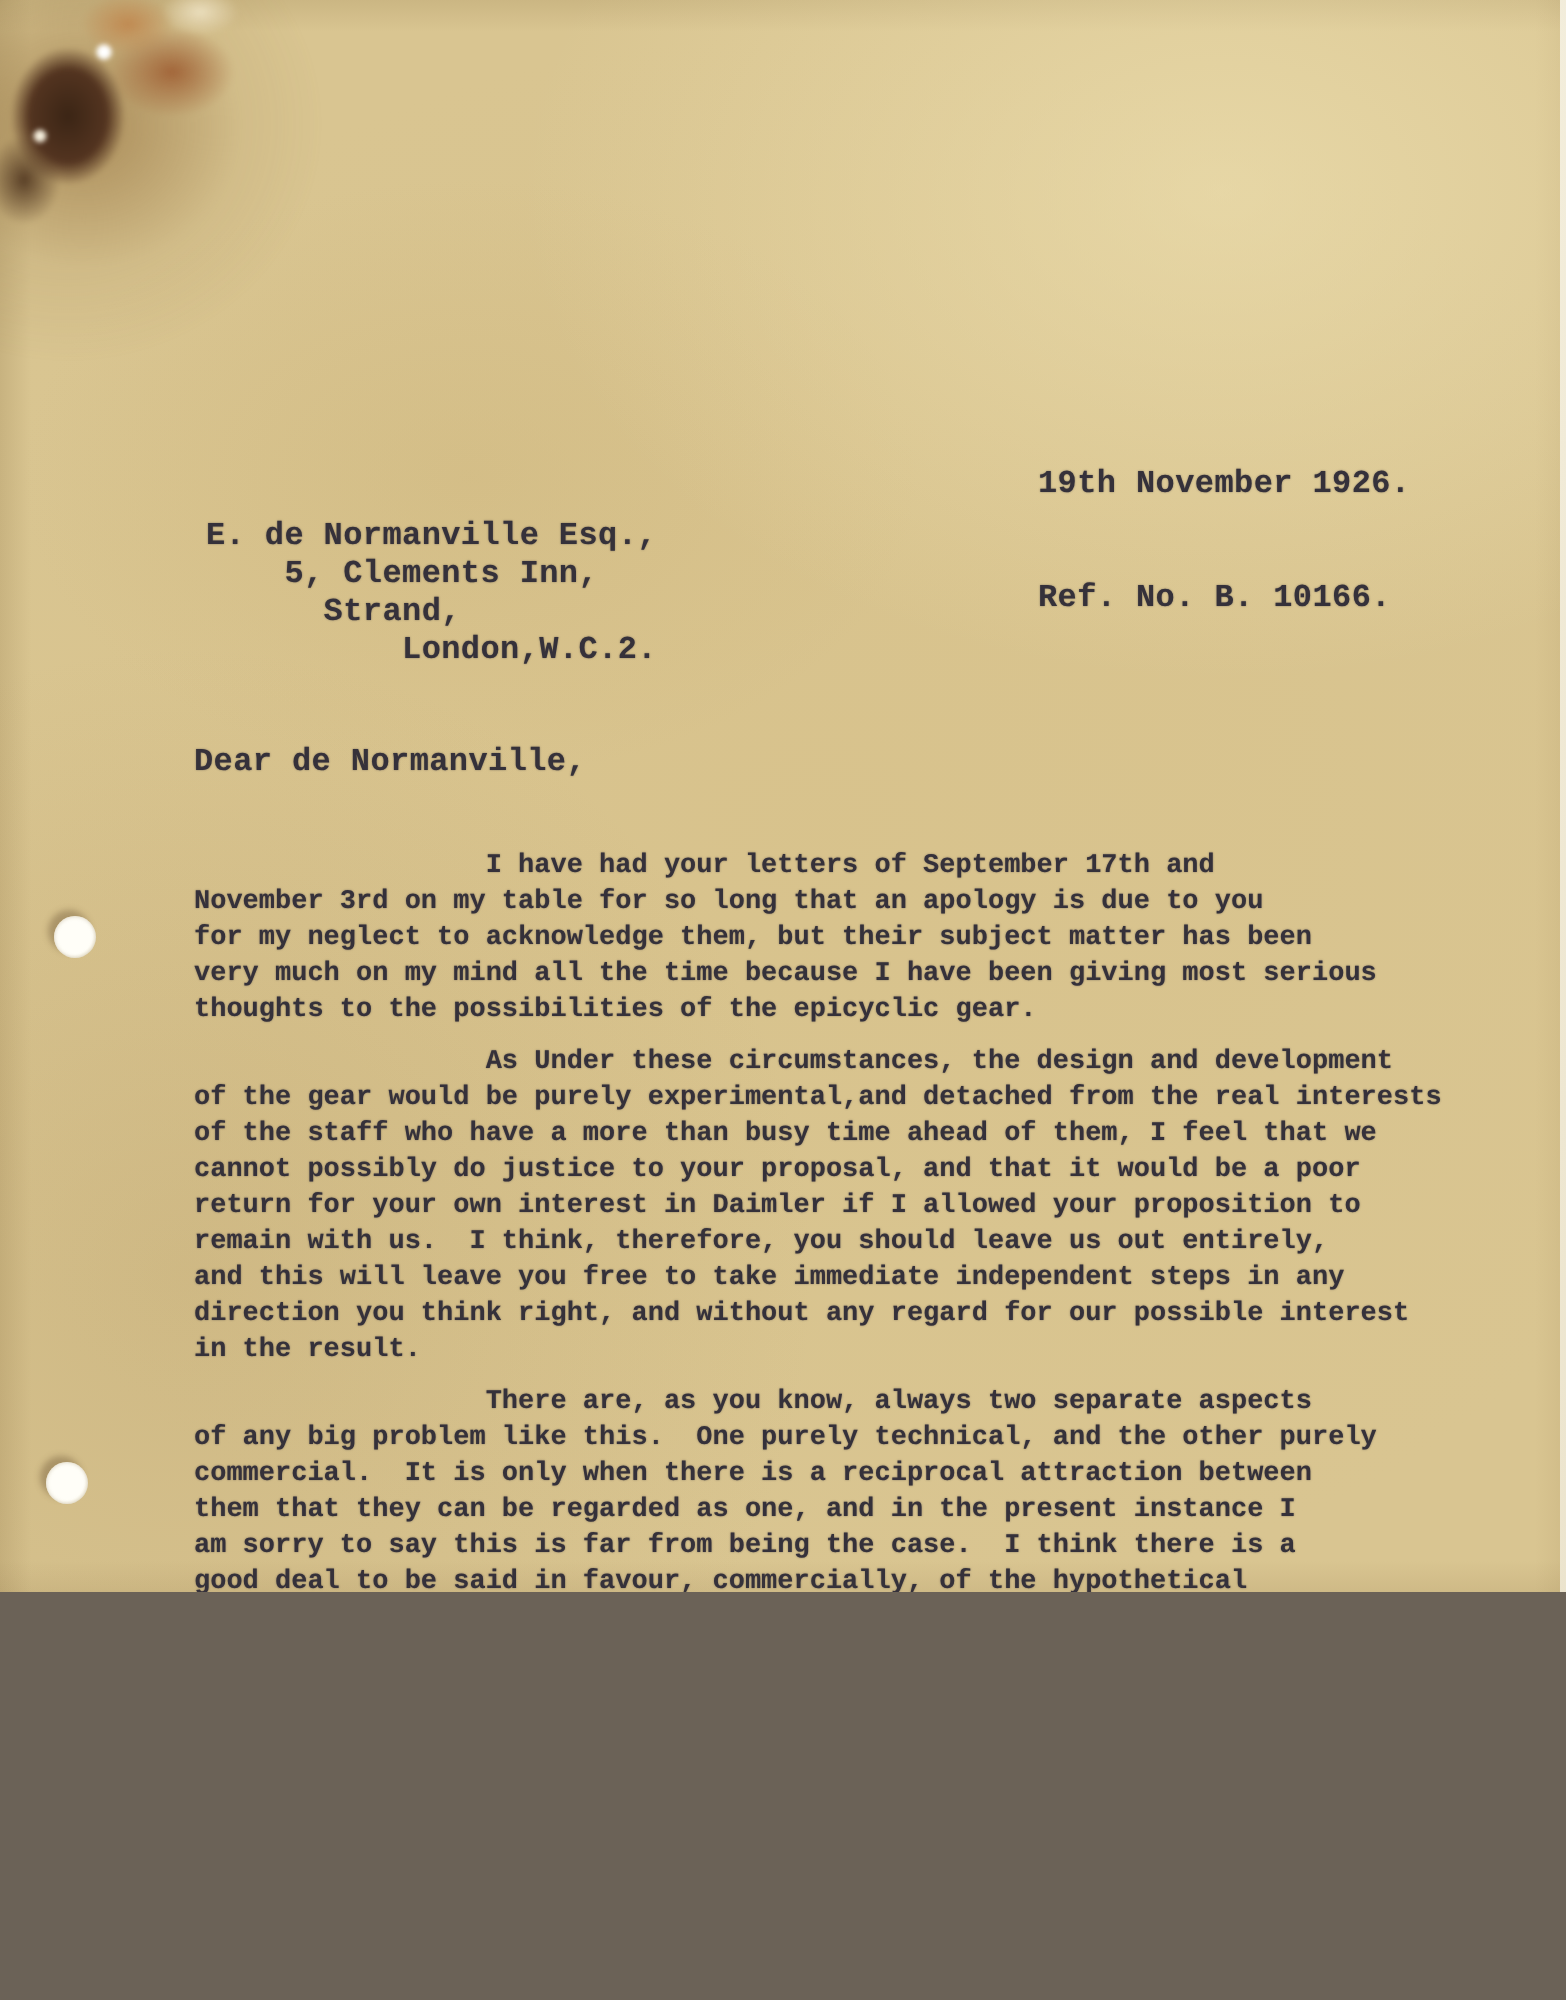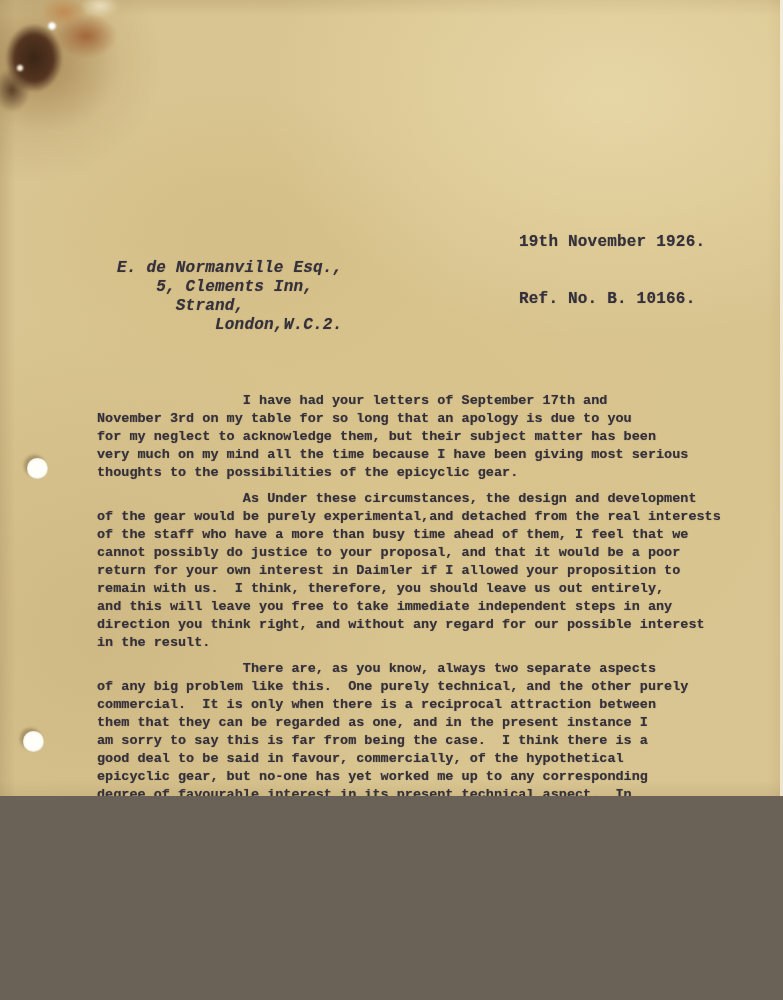--- a/index.html
+++ b/index.html
@@ -22,23 +22,23 @@
   .typed{
     font-family:"Liberation Mono","DejaVu Sans Mono",monospace;
     font-weight:700;
     color:var(--ink,#35313a);
     white-space:pre;
     text-shadow:0 0 1px rgba(54,50,57,0.55);
   }
   .header-size{font-size:16px;line-height:19px;letter-spacing:0.2px;}
   .body-size{font-size:13.5px;line-height:18px;}
   #dateline{position:absolute;left:519px;top:195px;}
-  #recipient{position:absolute;left:117px;top:259px;font-style:italic;}
+  #recipient{position:absolute;left:103px;top:259px;}
   #salutation{position:absolute;left:97px;top:372px;}
-  #letter-body{position:absolute;left:97px;top:392px;width:680px;}
+  #letter-body{position:absolute;left:97px;top:425px;width:680px;}
   #letter-body .paragraph{margin:0 0 8px 0;}
   #contd{position:absolute;left:612px;top:949px;}
   .punch-hole{
     position:absolute;width:21px;height:21px;border-radius:50%;
     background:radial-gradient(circle at 45% 45%, #fffef8 60%, #efe8d2 85%, rgba(220,205,165,0.6) 100%);
     box-shadow:-3px -3px 3px rgba(92,70,40,0.35), inset 0 0 2px rgba(150,130,90,0.4);
   }
   #hole-1{left:27px;top:458px;}
   #hole-2{left:23px;top:731px;}
   .stain{
@@ -71,20 +71,21 @@
   <div class="typed header-size" id="dateline">
     <div>19th November 1926.</div>
     <div>Ref. No. B. 10166.</div>
   </div>
 
   <div class="typed header-size" id="recipient">E. de Normanville Esq.,
     5, Clements Inn,
       Strand,
           London,W.C.2.</div>
 
+  <div class="typed header-size" id="salutation">Dear de Normanville,</div>
 
   <div class="typed body-size" id="letter-body"><div class="paragraph">                  I have had your letters of September 17th and
 November 3rd on my table for so long that an apology is due to you
 for my neglect to acknowledge them, but their subject matter has been
 very much on my mind all the time because I have been giving most serious
 thoughts to the possibilities of the epicyclic gear.</div><div class="paragraph">                  As Under these circumstances, the design and development
 of the gear would be purely experimental,and detached from the real interests
 of the staff who have a more than busy time ahead of them, I feel that we
 cannot possibly do justice to your proposal, and that it would be a poor
 return for your own interest in Daimler if I allowed your proposition to

